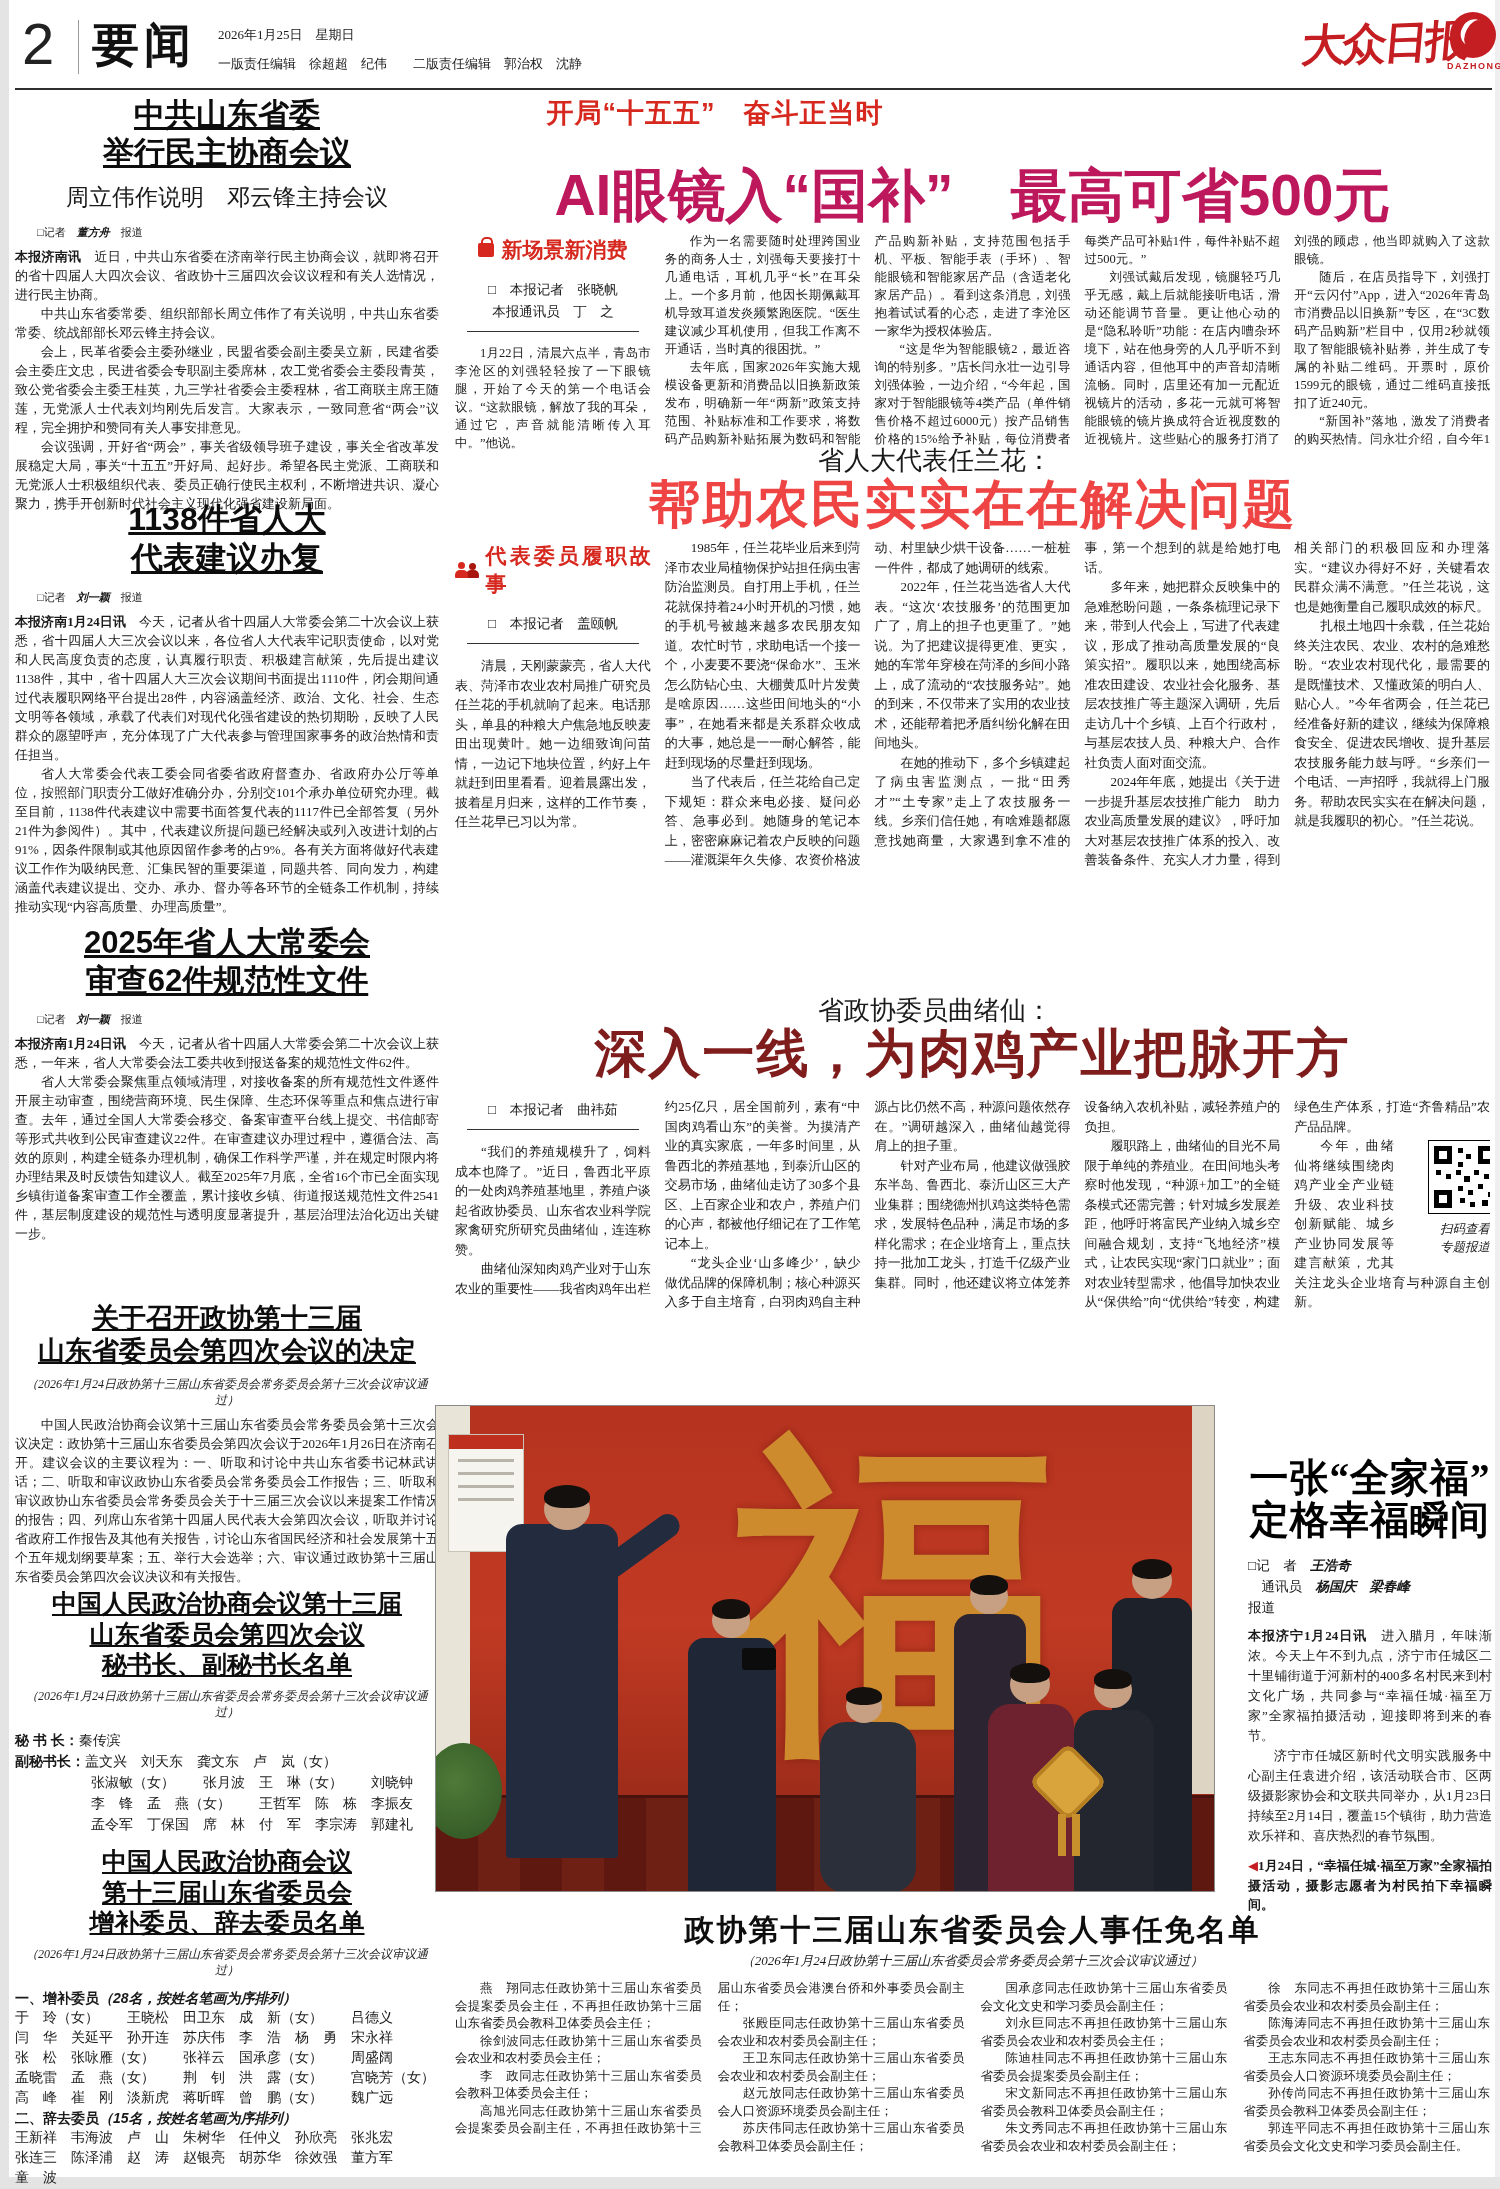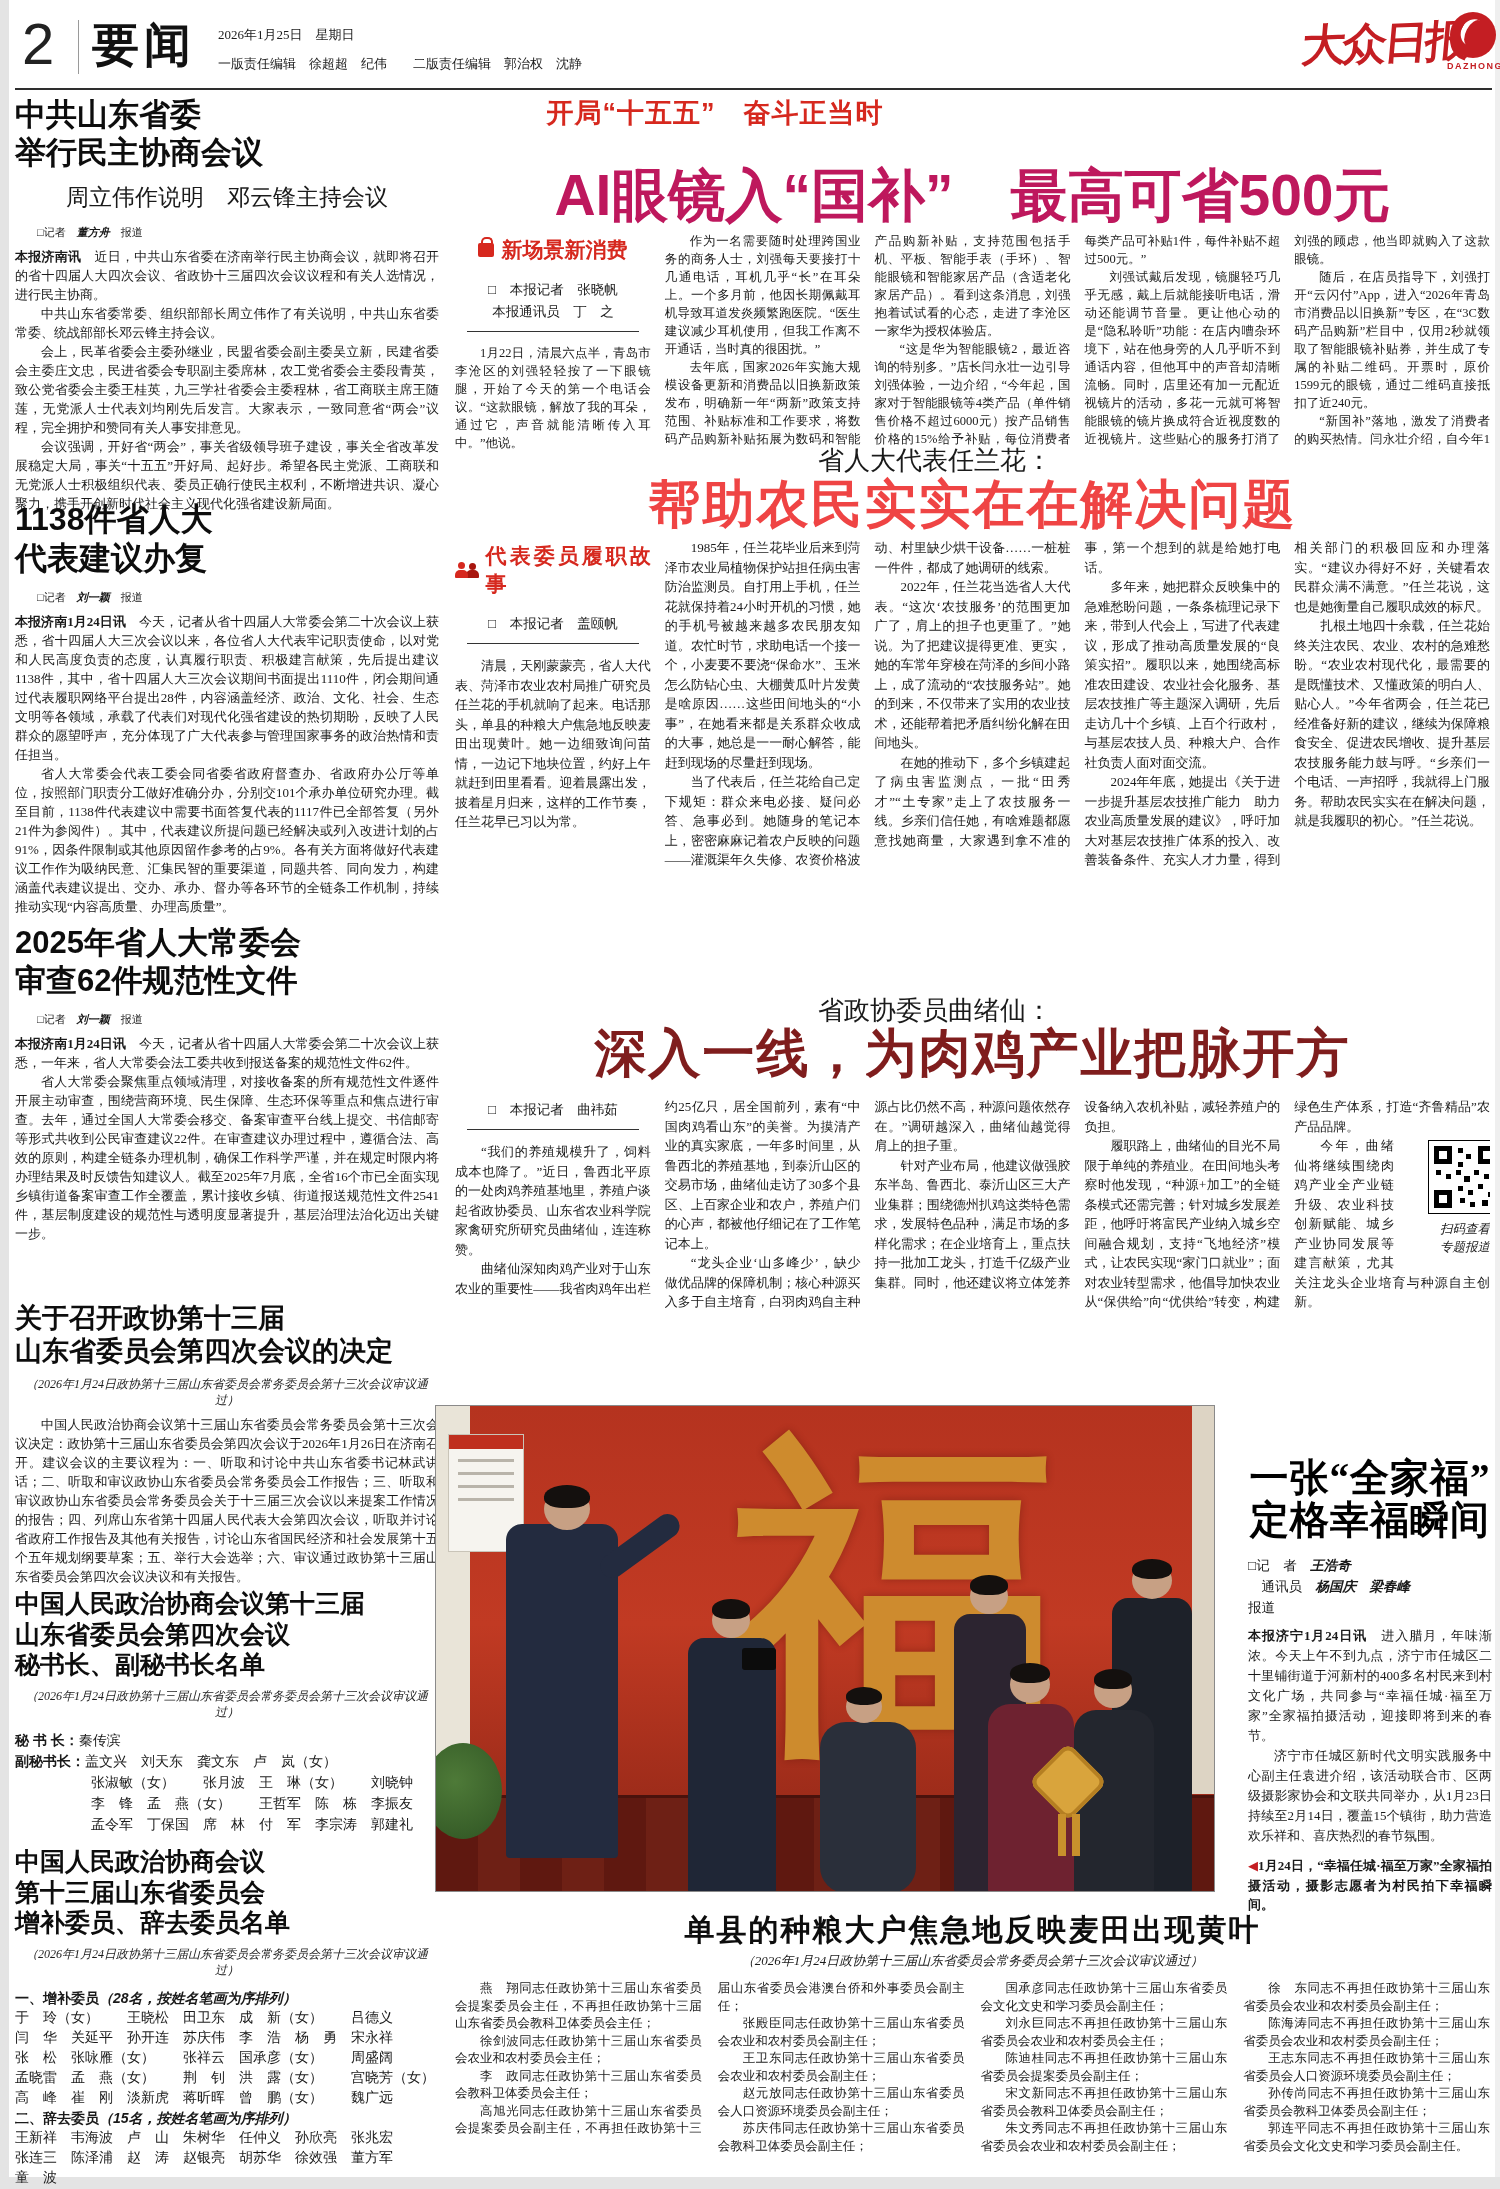--- a/index.html
+++ b/index.html
@@ -19,21 +19,21 @@
   #logo-cn  { left:1302px; top:14px; font-weight:900; font-size:44px; color:#c41e23;
               transform:skewX(-7deg) rotate(-2deg); letter-spacing:-3px; }
   #logo-circle { left:1450px; top:12px; width:46px; height:46px; border-radius:50%; background:#c41e23; }
   #logo-circle::after { content:""; position:absolute; left:11px; top:7px; width:20px; height:28px;
               border-left:5px solid #fff; border-radius:50%; transform:rotate(28deg); }
   #logo-en { left:1447px; top:61px; font:700 9px "Liberation Sans",sans-serif; color:#c41e23; letter-spacing:1.5px; }
   #hdr-rule { left:15px; top:88px; width:1477px; height:2px; background:#2e2e2e; }
 
   
   .la { position:absolute; left:15px; width:424px; }
-  .la h2 { font-family:"Liberation Sans","DejaVu Sans",sans-serif; font-weight:900; line-height:1.22; color:#0d0d0d; }
+  .la h2 { font-family:"Liberation Sans","DejaVu Sans",sans-serif; font-weight:900; text-align:center; line-height:1.22; color:#0d0d0d;text-decoration:underline; }
   .subhead { text-align:center; font-size:23px; margin-top:10px; }
   .byl { font-size:11px; margin-top:12px; text-indent:2em; }
   .byl i { font-style:italic; font-weight:700; }
   .bt { margin-top:7px; font-size:13px; line-height:19px; text-align:justify; }
   .p { text-indent:2em; }
   .bt b.lead { font-weight:700; }
   .dl { font-size:12px; font-style:italic; text-align:center; margin-top:8px; line-height:16px; }
   .nlist { margin-top:10px; font-size:14px; line-height:21px; }
   .nrow { text-align:left; }
   .nrow .nlab { font-family:"Liberation Sans",sans-serif; font-weight:700; }
@@ -337,21 +337,21 @@
       <div><span>　通讯员　</span><span class="n">杨国庆　梁春峰</span></div>
       <div>报道</div>
     </div>
     <div class="gbody">
       <p><b style="font-weight:700">本报济宁1月24日讯</b><span>　进入腊月，年味渐浓。今天上午不到九点，济宁市任城区二十里铺街道于河新村的400多名村民来到村文化广场，共同参与“幸福任城·福至万家”全家福拍摄活动，迎接即将到来的春节。</span></p>
       <p class="p">济宁市任城区新时代文明实践服务中心副主任袁进介绍，该活动联合市、区两级摄影家协会和文联共同举办，从1月23日持续至2月14日，覆盖15个镇街，助力营造欢乐祥和、喜庆热烈的春节氛围。</p>
     </div>
     <p class="caption"><span class="capmark">◀</span><span>1月24日，“幸福任城·福至万家”全家福拍摄活动，摄影志愿者为村民拍下幸福瞬间。</span></p>
   </div>
 
-  <div class="abs ctr" id="bot-head">单县的种粮大户焦急地反映麦田出现黄叶</div>
+  <div class="abs ctr" id="bot-head">政协第十三届山东省委员会人事任免名单</div>
   <div class="abs ctr" id="bot-dl">（2026年1月24日政协第十三届山东省委员会常务委员会第十三次会议审议通过）</div>
   <div class="abs" id="bot-body">
     <p>燕　翔同志任政协第十三届山东省委员会提案委员会主任，不再担任政协第十三届山东省委员会教科卫体委员会主任；</p>
     <p>徐剑波同志任政协第十三届山东省委员会农业和农村委员会主任；</p>
     <p>李　政同志任政协第十三届山东省委员会教科卫体委员会主任；</p>
     <p>高旭光同志任政协第十三届山东省委员会提案委员会副主任，不再担任政协第十三届山东省委员会港澳台侨和外事委员会副主任；</p>
     <p>张殿臣同志任政协第十三届山东省委员会农业和农村委员会副主任；</p>
     <p>王卫东同志任政协第十三届山东省委员会农业和农村委员会副主任；</p>
     <p>赵元放同志任政协第十三届山东省委员会人口资源环境委员会副主任；</p>
     <p>苏庆伟同志任政协第十三届山东省委员会教科卫体委员会副主任；</p>

